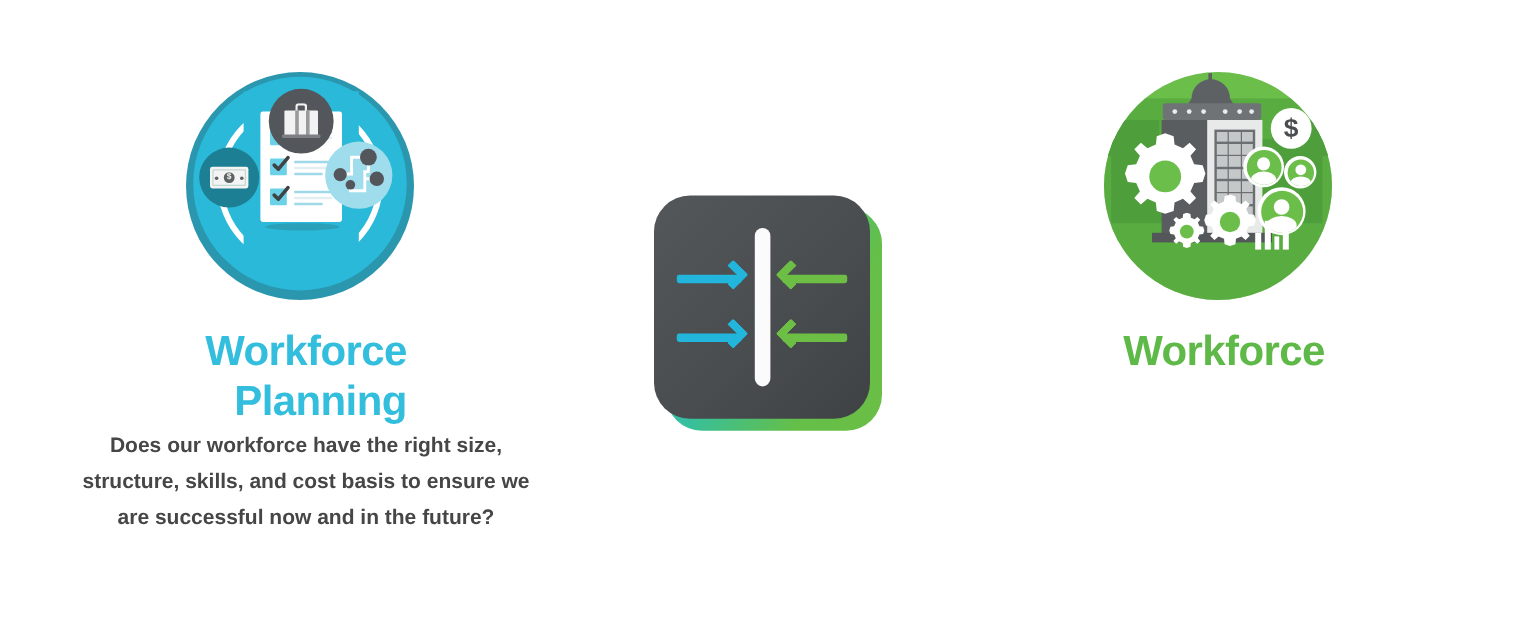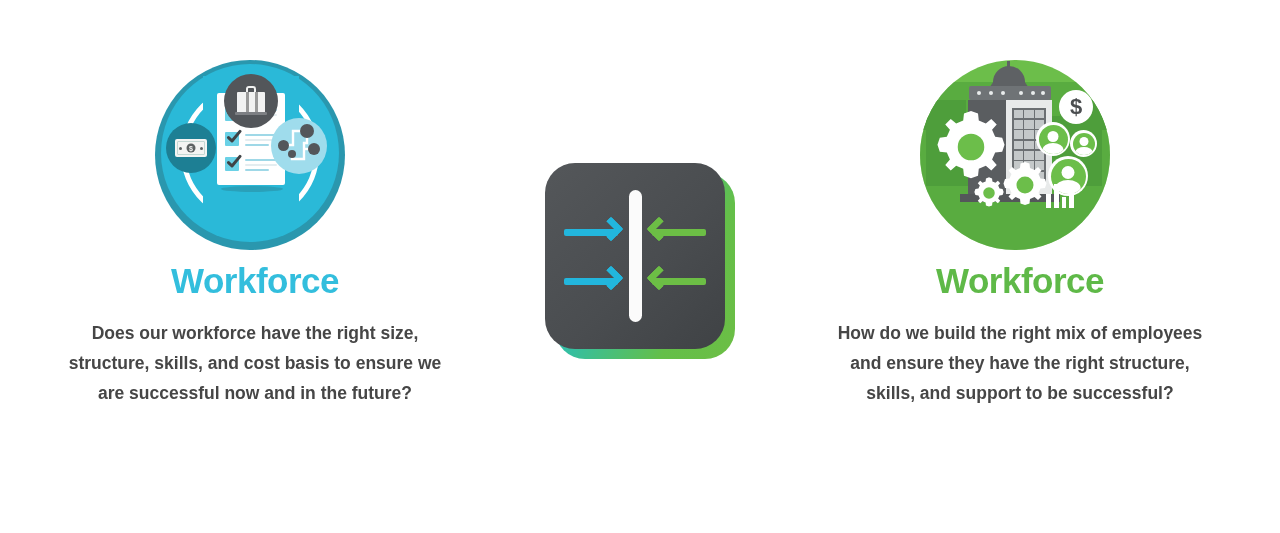--- a/index.html
+++ b/index.html
@@ -30,31 +30,32 @@
   .col-left  { left: 55px; }
   .col-right { left: 820px; }
 
   .icon-wrap {
     width: 200px;
     height: 200px;
     position: relative;
   }
 
   .title {
+    margin-top: 12px;
     font-size: 35px;
     line-height: 42px;
     font-weight: bold;
     text-align: right;
     letter-spacing: -0.5px;
   }
   .title-cyan  { color: #33bedd; }
   .title-green { color: #5fb948; }
 
   .body-text {
-    margin-top: 16px;
+    margin-top: 0;
     font-size: 17.5px;
     line-height: 30px;
     font-weight: bold;
     color: #464646;
     text-align: center;
     width: 380px;
   }
 
   
   .ring-outer {
@@ -482,20 +483,21 @@
         </svg>
         <div class="net-node" style="left:7px;  top:22px; width:11px; height:11px;"></div>
         <div class="net-node" style="left:29px; top:6px;  width:14px; height:14px;"></div>
         <div class="net-node" style="left:37px; top:25px; width:12px; height:12px;"></div>
         <div class="net-node" style="left:17px; top:32px; width:8px;  height:8px;"></div>
       </div>
     </div>
 
     <div class="title title-cyan">
       <div>Workforce</div>
+      <div>Planning</div>
     </div>
 
     <div class="body-text">Does our workforce have the right size, structure, skills, and cost basis to ensure we are successful now and in the future?</div>
   </div>
 
   <div class="center">
     <div class="center-shadow"></div>
     <div class="center-tile">
       <div class="center-bar"></div>
 
@@ -601,16 +603,15 @@
           <i style="height:11px"></i>
           <i style="height:20px"></i>
         </div>
       </div>
     </div>
 
     <div class="title title-green">
       <div>Workforce</div>
     </div>
 
-    <div class="body-text">How do we build the right mix of employees and ensure they have the right structure, skills, and support to be successful?</div>
   </div>
 
 </div>
 
 </body></html>

